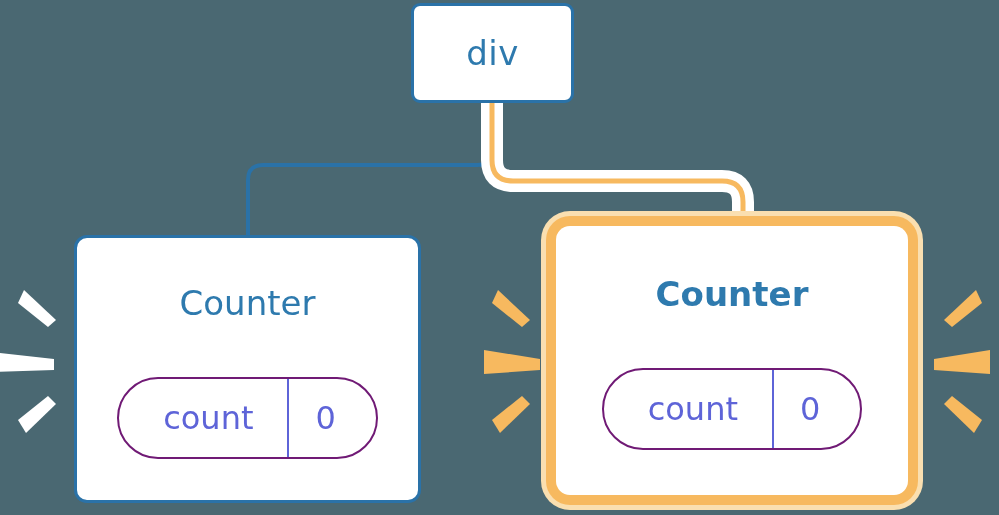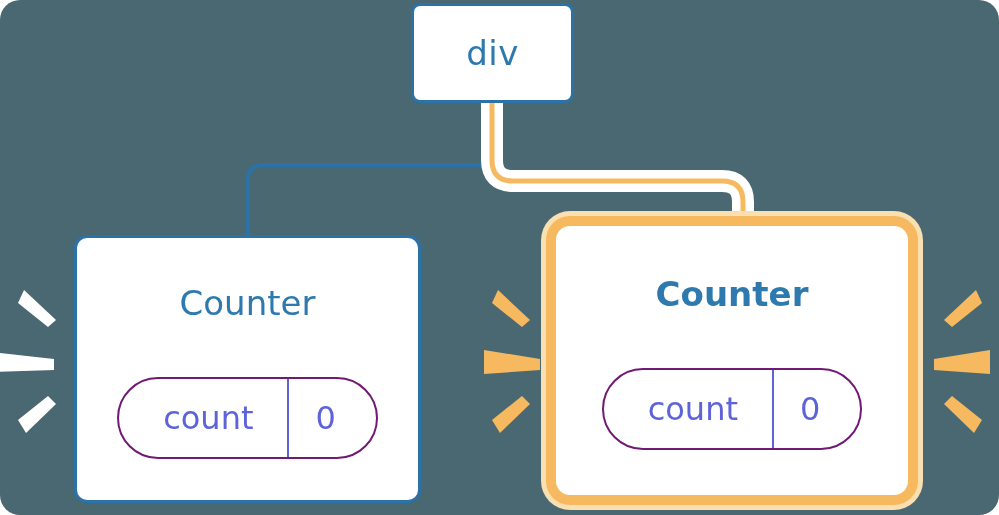--- a/index.html
+++ b/index.html
@@ -3,21 +3,20 @@
 <meta charset="utf-8">
 <style>
   html,body{margin:0;padding:0;}
   body{
     width:999px;height:515px;overflow:hidden;
     font-family:"DejaVu Sans", sans-serif;
   }
   #stage{
     position:relative;width:999px;height:515px;
     background:#4a6872;
-    border-radius:20px;
   }
   #wires{position:absolute;left:0;top:0;width:999px;height:515px;}
 
   
   .node{
     position:absolute;
     background:#ffffff;
     box-sizing:border-box;
     display:flex;flex-direction:column;
     align-items:center;justify-content:center;

